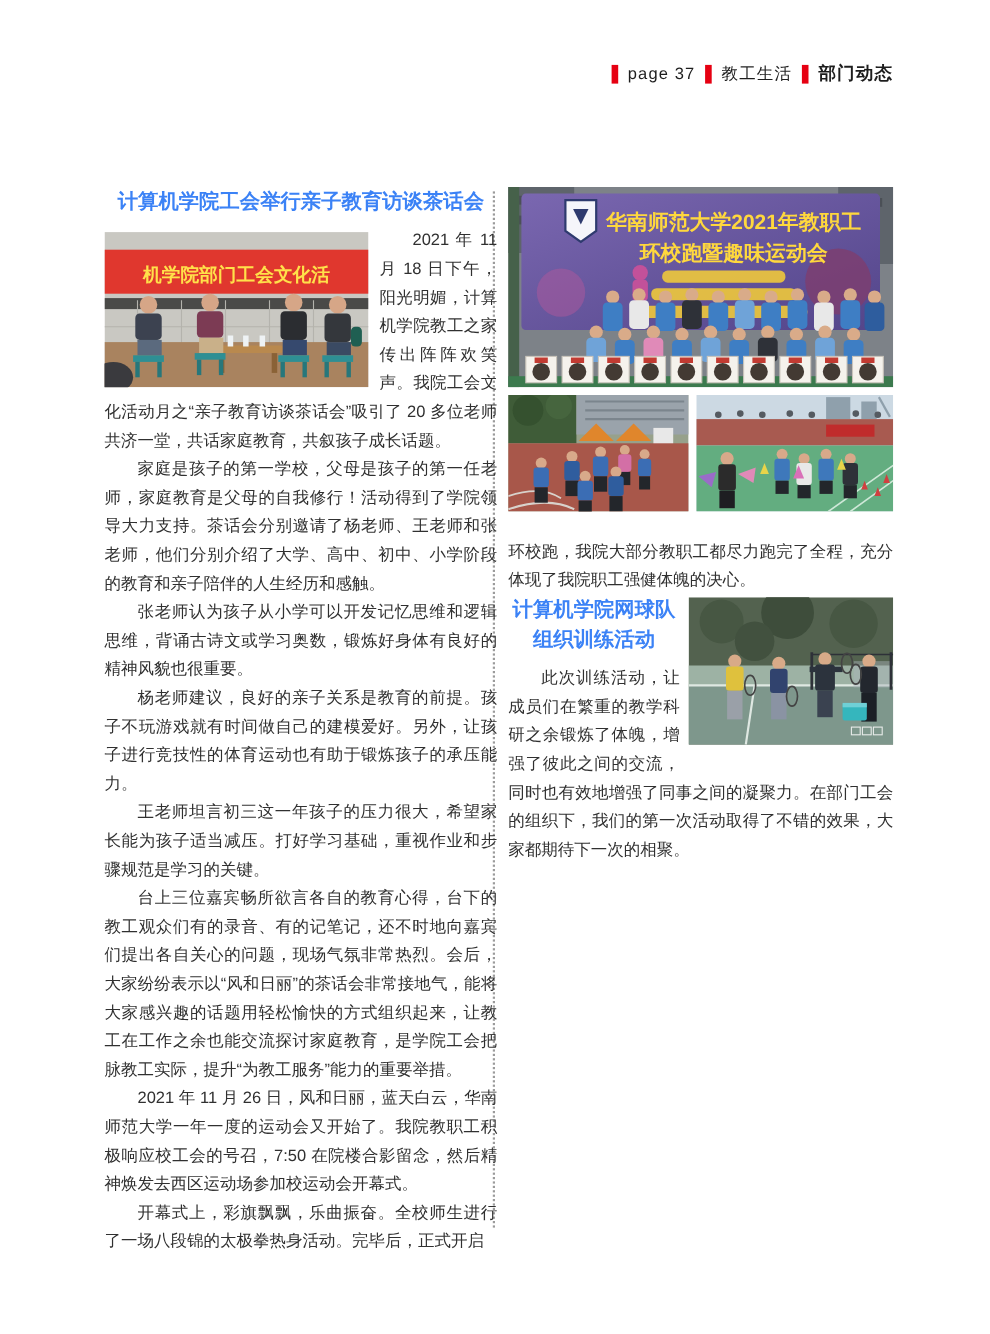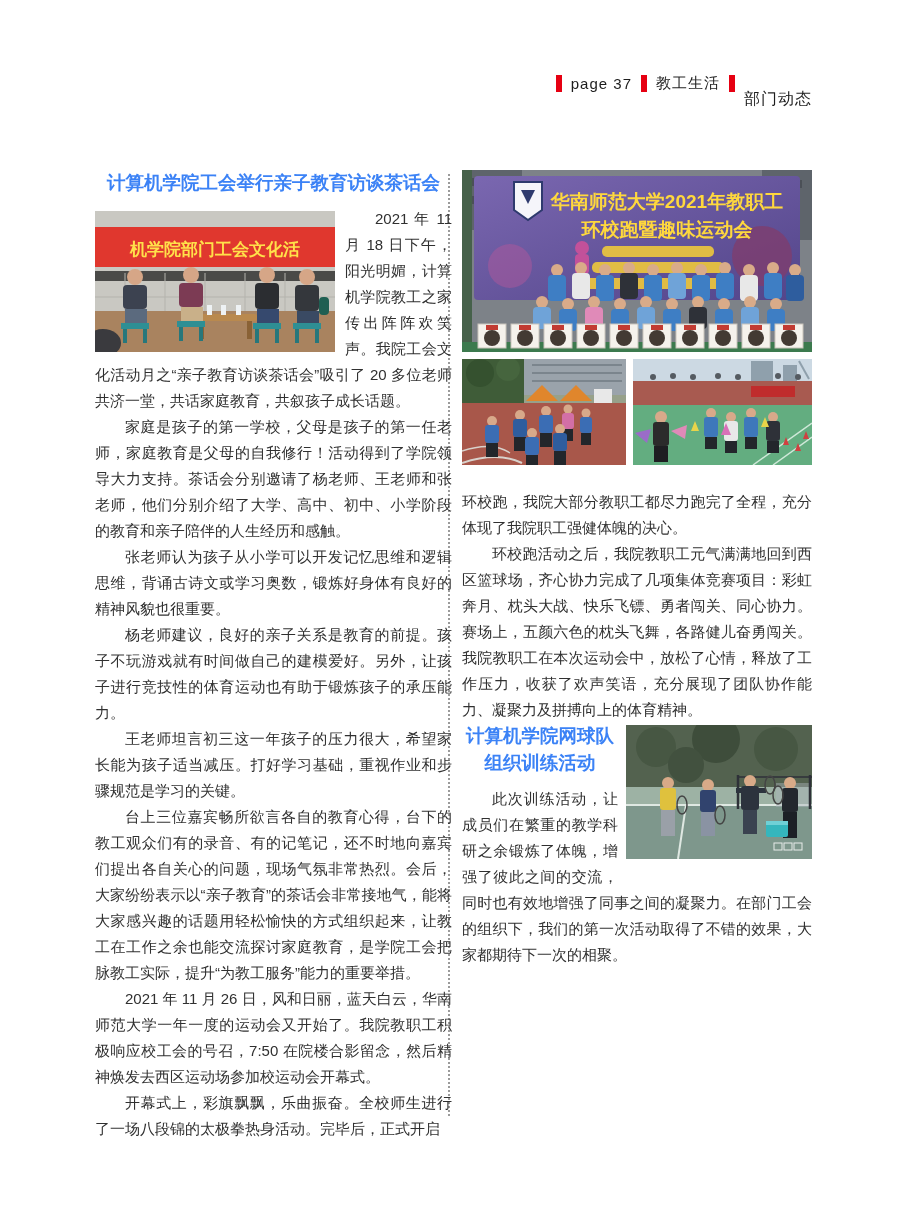--- a/index.html
+++ b/index.html
@@ -4,21 +4,21 @@
 <style>
   html,body { margin:0; padding:0; background:#fff; }
   .page {
     position:relative; width:900px; height:1213px; background:#ffffff;
     font-family:"Liberation Sans","DejaVu Sans",sans-serif;
     color:#303030; overflow:hidden;
   }
   
   .page-header { position:absolute; top:57px; right:88px; display:flex; align-items:center; gap:9px; font-size:15px; color:#1d1d1d;justify-content:center; }
   .hbar { width:6px; height:17px; background:#e60012; flex:0 0 auto; }
-  .hdr-col { font-weight:400; font-size:16px; letter-spacing:1px;margin-top:32px; }
+  .hdr-col { font-weight:700; font-size:16px; letter-spacing:1px; }
   .hdr-sec { letter-spacing:1px; }
 
   
   .col { position:absolute; top:170px; font-size:15px; line-height:26px; text-align:justify; }
   .col-left  { left:95px;  width:357px; }
   .col-right { left:462px; width:350px; }
   .divider { position:absolute; left:448px; top:174px; height:942px; width:0; border-left:2px dotted #9b9b9b; }
 
   p { margin:0; }
   .ind { text-indent:2em; }
@@ -114,21 +114,21 @@
         <ellipse cx="8" cy="132" rx="18" ry="14" fill="#3a3a3e"></ellipse>
       </svg>
     </figure>
 
     <p class="ind">2021 年 11 月 18 日下午，阳光明媚，计算机学院教工之家传出阵阵欢笑声。我院工会文化活动月之“亲子教育访谈茶话会”吸引了 20 多位老师共济一堂，共话家庭教育，共叙孩子成长话题。</p>
     <div class="clearfix"></div>
     <p class="ind">家庭是孩子的第一学校，父母是孩子的第一任老师，家庭教育是父母的自我修行！活动得到了学院领导大力支持。茶话会分别邀请了杨老师、王老师和张老师，他们分别介绍了大学、高中、初中、小学阶段的教育和亲子陪伴的人生经历和感触。</p>
     <p class="ind">张老师认为孩子从小学可以开发记忆思维和逻辑思维，背诵古诗文或学习奥数，锻炼好身体有良好的精神风貌也很重要。</p>
     <p class="ind">杨老师建议，良好的亲子关系是教育的前提。孩子不玩游戏就有时间做自己的建模爱好。另外，让孩子进行竞技性的体育运动也有助于锻炼孩子的承压能力。</p>
     <p class="ind">王老师坦言初三这一年孩子的压力很大，希望家长能为孩子适当减压。打好学习基础，重视作业和步骤规范是学习的关键。</p>
-    <p class="ind">台上三位嘉宾畅所欲言各自的教育心得，台下的教工观众们有的录音、有的记笔记，还不时地向嘉宾们提出各自关心的问题，现场气氛非常热烈。会后，大家纷纷表示以“亲子教育”的茶话会非常接地气，能将大家感兴趣的话题用轻松愉快的方式组织起来，让教工在工作之余也能交流探讨家庭教育，是学院工会把脉教工实际，提升“为教工服务”能力的重要举措。</p>
+    <p class="ind">台上三位嘉宾畅所欲言各自的教育心得，台下的教工观众们有的录音、有的记笔记，还不时地向嘉宾们提出各自关心的问题，现场气氛非常热烈。会后，大家纷纷表示以“风和日丽”的茶话会非常接地气，能将大家感兴趣的话题用轻松愉快的方式组织起来，让教工在工作之余也能交流探讨家庭教育，是学院工会把脉教工实际，提升“为教工服务”能力的重要举措。</p>
 
     <p class="ind">2021 年 11 月 26 日，风和日丽，蓝天白云，华南师范大学一年一度的运动会又开始了。我院教职工积极响应校工会的号召，7:50 在院楼合影留念，然后精神焕发去西区运动场参加校运动会开幕式。</p>
     <p class="ind">开幕式上，彩旗飘飘，乐曲振奋。全校师生进行了一场八段锦的太极拳热身活动。完毕后，正式开启</p>
   </section>
 
   <section class="col col-right">
 
     <figure class="ph ph2">
       <svg viewBox="0 0 350 182" width="350" height="182">
         <defs>
@@ -430,21 +430,20 @@
           <g fill="#e8d44a">
               <polygon points="58,72 66,72 62,62"></polygon>
               <polygon points="128,68 136,68 132,58"></polygon>
             </g>
           <polygon points="88,76 98,76 93,64" fill="#d970b8"></polygon>
         </svg>
       </figure>
     </div>
 
     <p>环校跑，我院大部分教职工都尽力跑完了全程，充分体现了我院职工强健体魄的决心。</p>
-    <p class="ind">环校跑活动之后，我院教职工元气满满地回到西区篮球场，齐心协力完成了几项集体竞赛项目：彩虹奔月、枕头大战、快乐飞镖、勇者闯关、同心协力。赛场上，五颜六色的枕头飞舞，各路健儿奋勇闯关。我院教职工在本次运动会中，放松了心情，释放了工作压力，收获了欢声笑语，充分展现了团队协作能力、凝聚力及拼搏向上的体育精神。</p>
 
     <div class="article3 clearfix">
       <figure class="ph ph5">
         <svg viewBox="0 0 186 134" width="186" height="134">
           <rect width="186" height="134" fill="#53624f"></rect>
           <circle cx="30" cy="22" r="20" fill="#475743"></circle>
             <circle cx="90" cy="14" r="24" fill="#3e4d3b"></circle>
             <circle cx="150" cy="24" r="22" fill="#475743"></circle>
             <circle cx="60" cy="40" r="18" fill="#42513f"></circle>
           <rect x="0" y="62" width="186" height="18" fill="#9db2a4"></rect>

